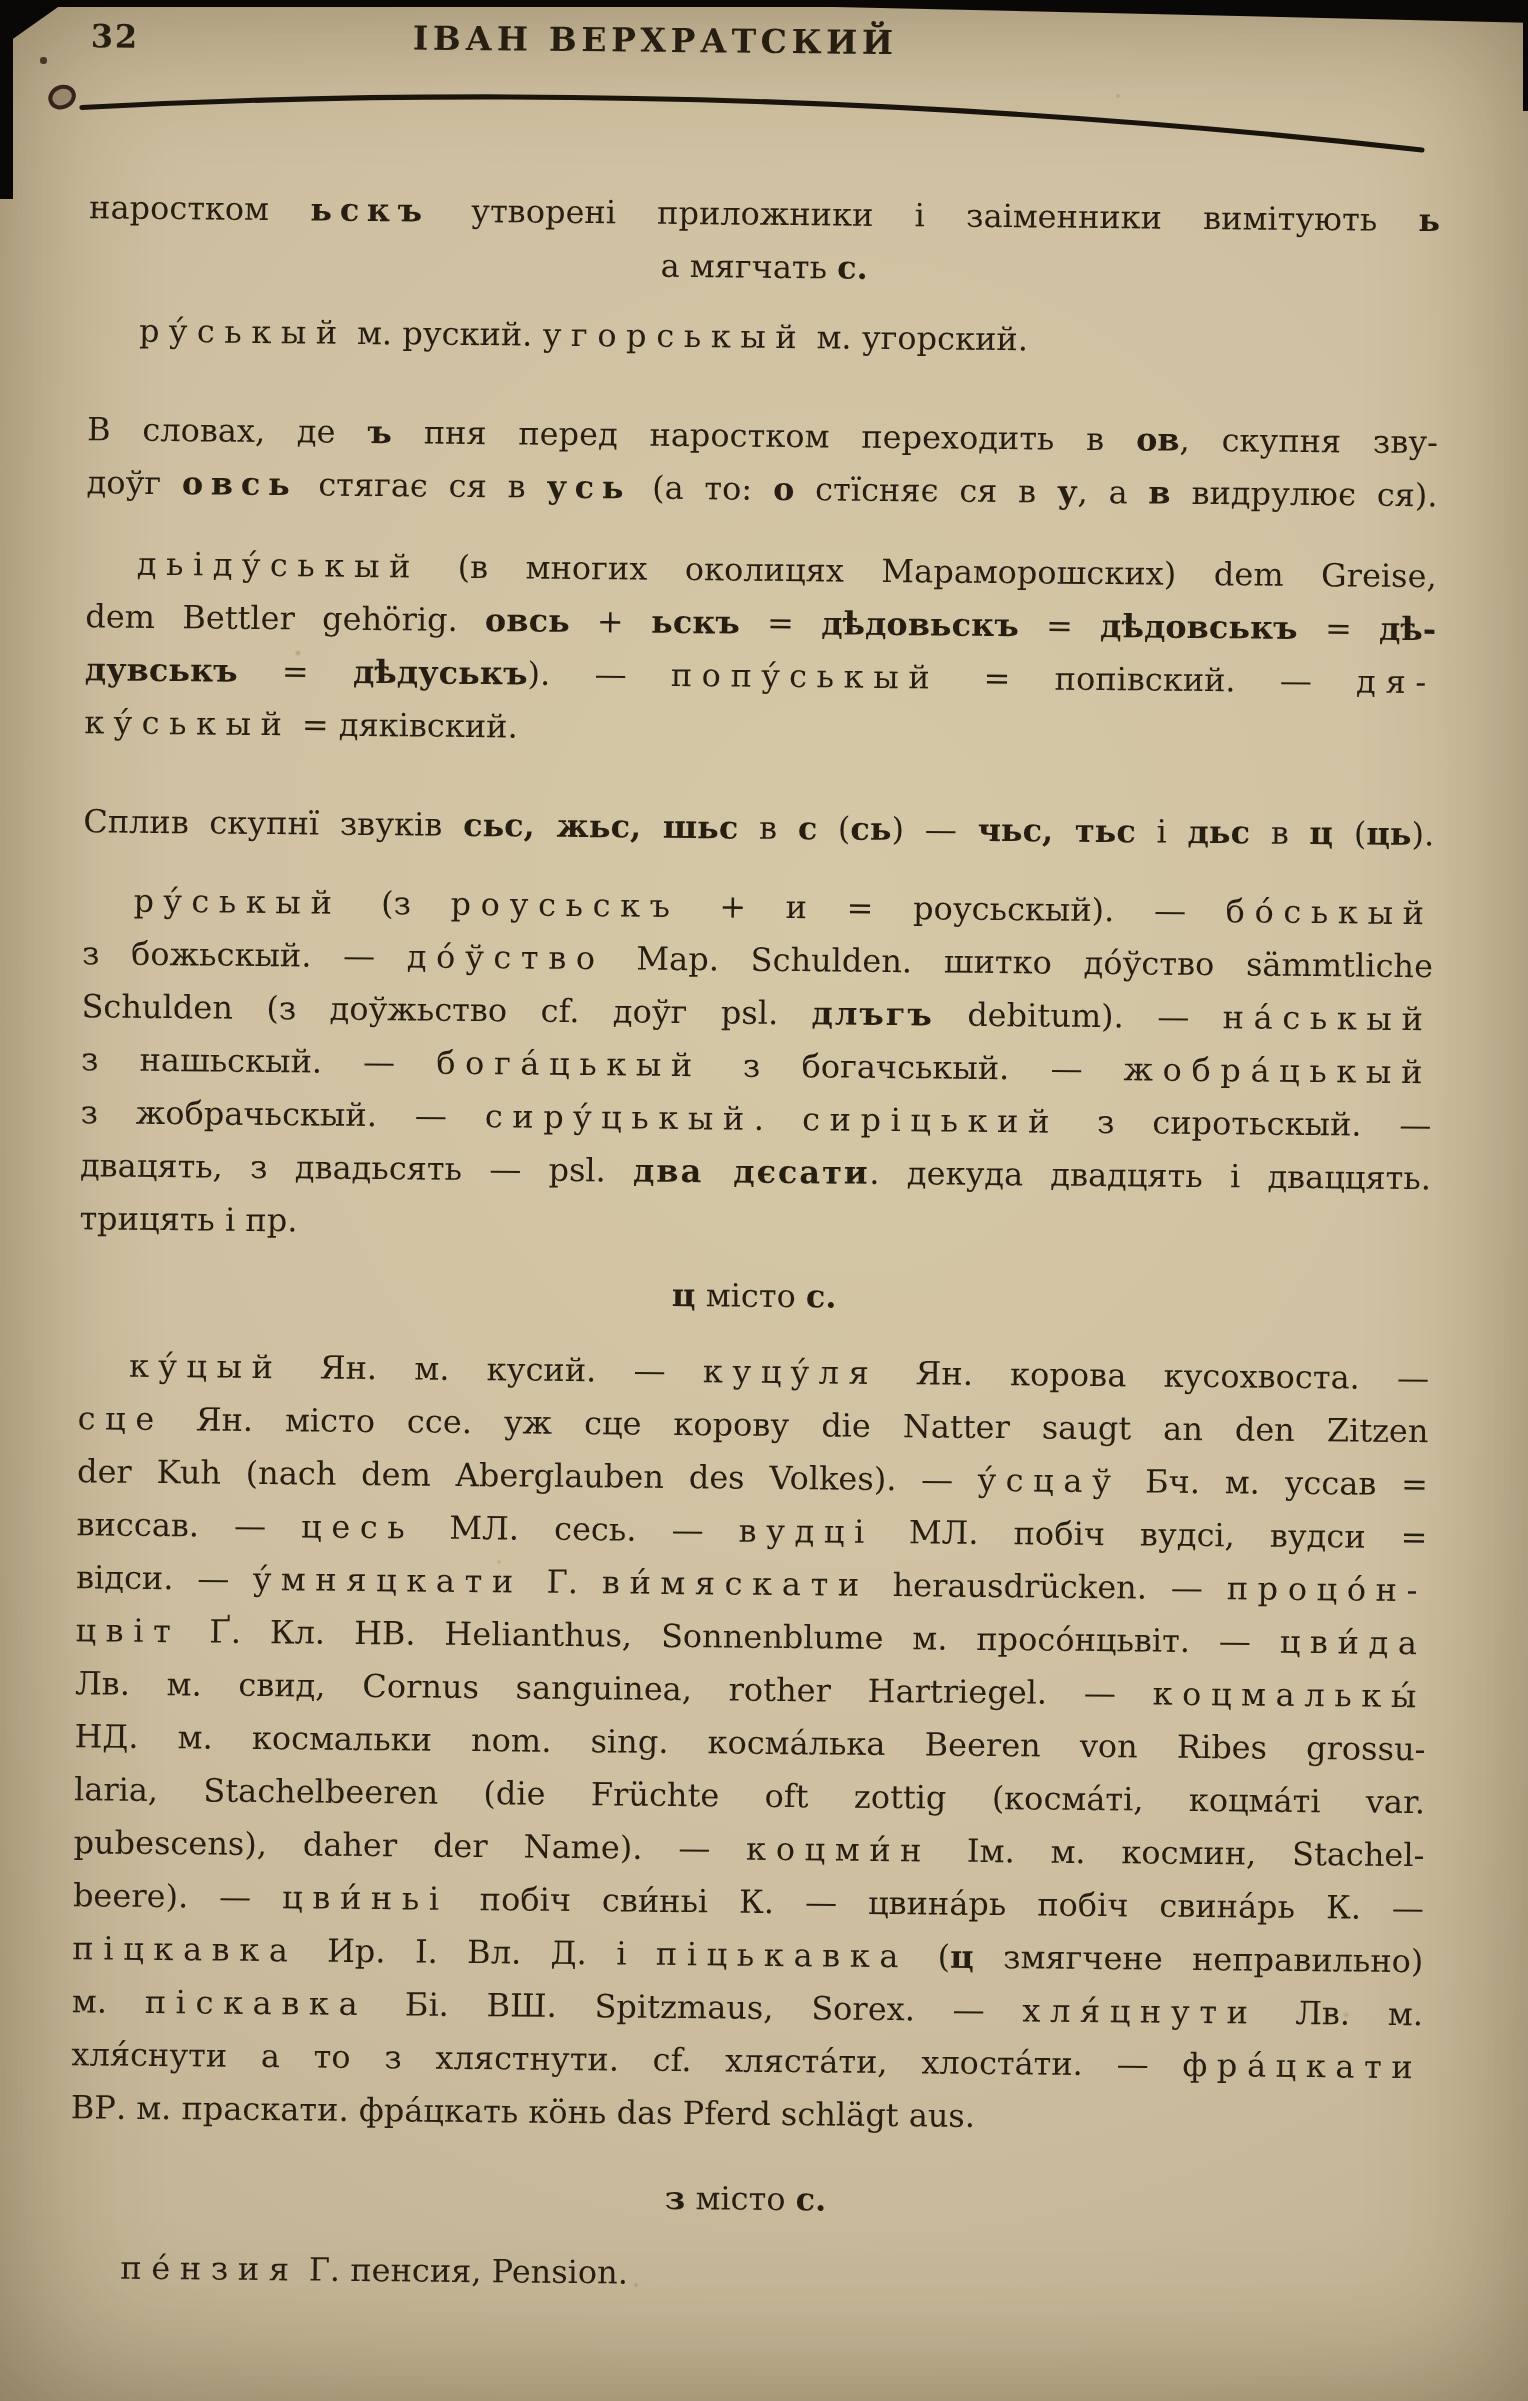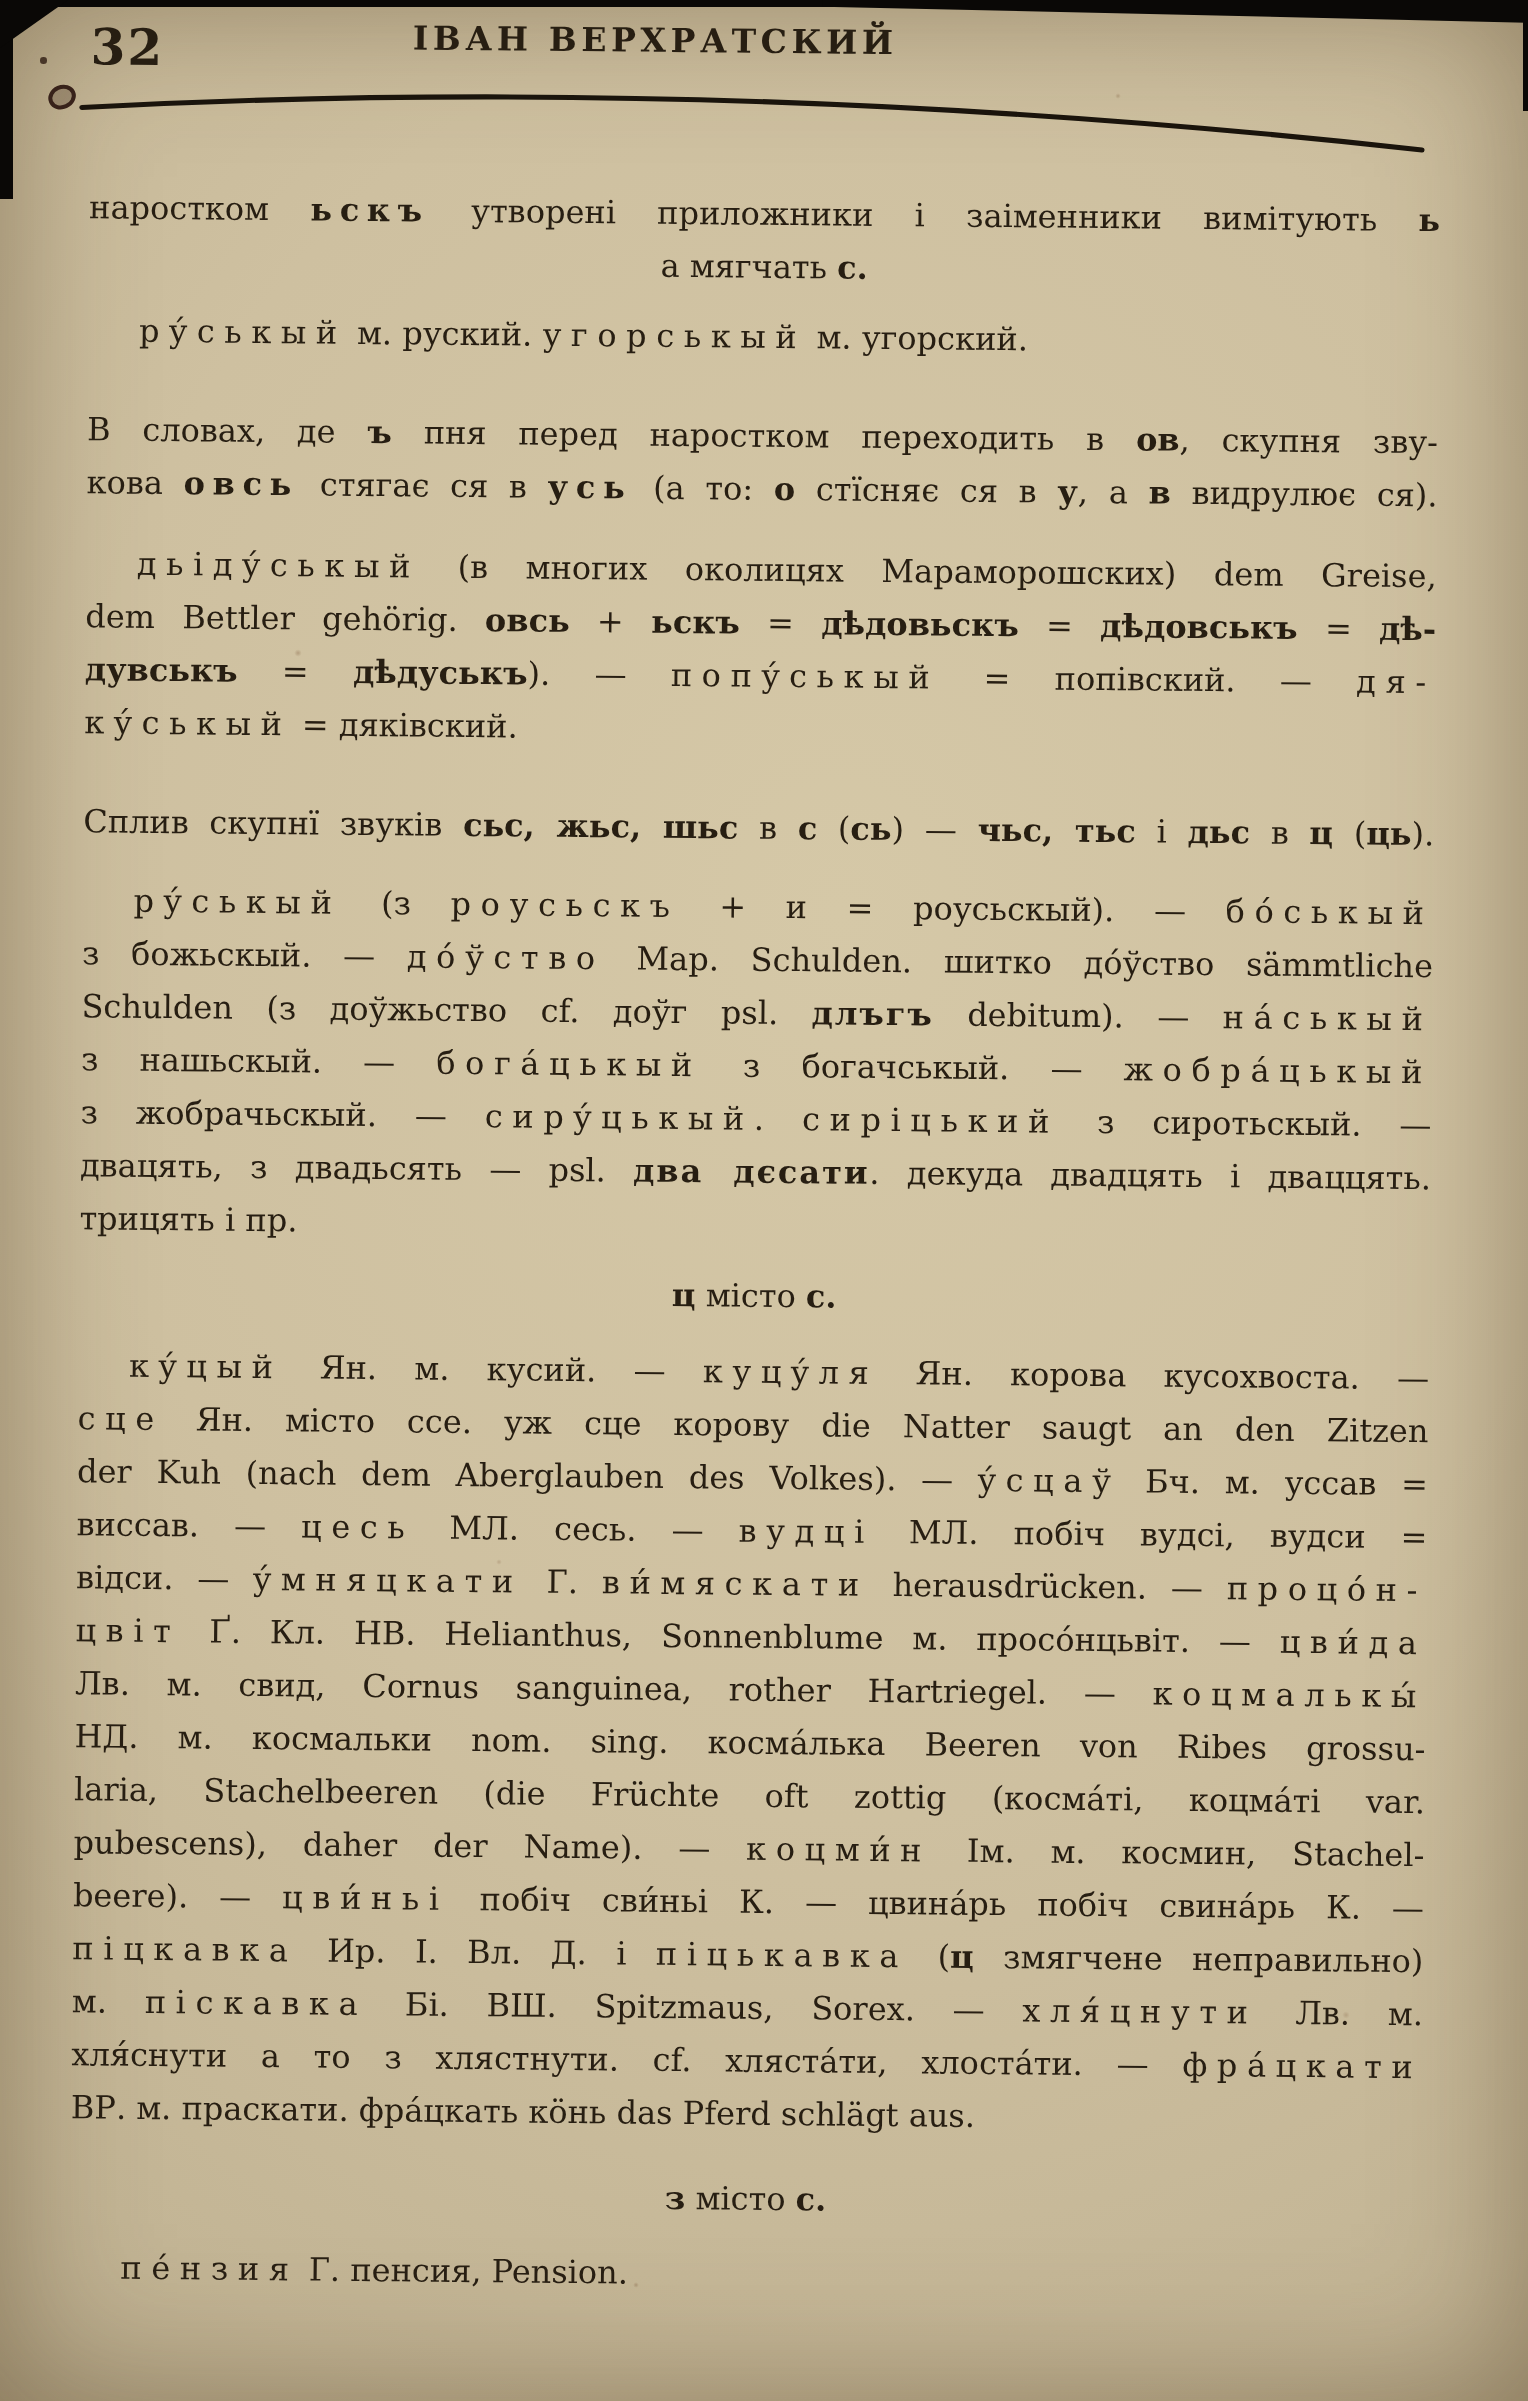--- a/index.html
+++ b/index.html
@@ -33,21 +33,21 @@
     background:rgba(56,30,20,.25);
   }
   .blot2{position:absolute;left:40px;top:57px;width:6.5px;height:6.5px;border-radius:50%;background:rgba(46,28,18,.8);}
   .content{
     position:absolute;left:0;top:0;right:0;
     transform:rotate(0.55deg);transform-origin:55px 18.5px;
     color:#271e12;
   }
   .pagenum{
     position:absolute;left:91px;top:16.6px;
-    font-size:50px;font-weight:700;letter-spacing:1.8px;
+    font-size:32px;font-weight:700;letter-spacing:1.8px;
   }
   .title{
     position:absolute;left:0;right:217px;top:15px;text-align:center;
     font-size:33px;font-weight:700;letter-spacing:4.6px;
   }
   .rule{position:absolute;left:79px;top:85px;}
   .body{
     position:absolute;left:91px;top:181px;width:1351px;
     font-size:32px;line-height:53px;
   }
@@ -77,21 +77,21 @@
     <div class="pagenum">32</div>
     <div class="title">ІВАН ВЕРХРАТСКИЙ</div>
     <svg class="rule" width="1359" height="74" viewBox="0 0 1470 80">
       <path d="M 4 24 C 420 -2, 900 0, 1454 56" stroke="#1a140c" stroke-width="5.5" fill="none" stroke-linecap="round"></path>
     </svg>
     <div class="body">
         <div class="line fill"><span class="r-n">наростком </span><span class="r-bsp">ьскъ</span><span class="r-n"> утворені приложники і заіменники вимітують </span><span class="r-b">ь</span></div>
         <div class="line center"><span class="r-n">а мягчать </span><span class="r-b">с.</span></div>
         <div class="line indent" style="margin-top: 16.6px;"><span class="r-sp">рýськый</span><span class="r-n"> м. руский. </span><span class="r-sp">угорськый</span><span class="r-n"> м. угорский.</span></div>
         <div class="line fill" style="margin-top: 46px;"><span class="r-n">В словах, де </span><span class="r-b">ъ</span><span class="r-n"> пня перед наростком переходить в </span><span class="r-b">ов</span><span class="r-n">, скупня зву-</span></div>
-        <div class="line fill"><span class="r-n">кова </span><span class="r-bsp">овсь</span><span class="r-n"> стягає ся в </span><span class="r-bsp">усь</span><span class="r-n"> (а то: </span><span class="r-b">о</span><span class="r-n"> стїсняє ся в </span><span class="r-b">у</span><span class="r-n">, а </span><span class="r-b">в</span><span class="r-n"> видрулює ся).</span></div>
+        <div class="line fill"><span class="r-n">доўг </span><span class="r-bsp">овсь</span><span class="r-n"> стягає ся в </span><span class="r-bsp">усь</span><span class="r-n"> (а то: </span><span class="r-b">о</span><span class="r-n"> стїсняє ся в </span><span class="r-b">у</span><span class="r-n">, а </span><span class="r-b">в</span><span class="r-n"> видрулює ся).</span></div>
         <div class="line indent fill" style="margin-top: 28px;"><span class="r-sp">дьідýськый</span><span class="r-n"> (в многих околицях Мараморошских) dem Greise,</span></div>
         <div class="line fill"><span class="r-n">dem Bettler gehörig. </span><span class="r-b">овсь</span><span class="r-n"> + </span><span class="r-b">ьскъ</span><span class="r-n"> = </span><span class="r-b">дѣдовьскъ</span><span class="r-n"> = </span><span class="r-b">дѣдовськъ</span><span class="r-n"> = </span><span class="r-b">дѣ-</span></div>
         <div class="line fill"><span class="r-b">дувськъ</span><span class="r-n"> = </span><span class="r-b">дѣдуськъ</span><span class="r-n">). — </span><span class="r-sp">попýськый</span><span class="r-n"> = попівский. — </span><span class="r-sp">дя-</span></div>
         <div class="line"><span class="r-sp">кýськый</span><span class="r-n"> = дяківский.</span></div>
         <div class="line fill" style="margin-top: 46px;"><span class="r-n">Сплив скупнї звуків </span><span class="r-b">сьс, жьс, шьс</span><span class="r-n"> в </span><span class="r-b">с</span><span class="r-n"> (</span><span class="r-b">сь</span><span class="r-n">) — </span><span class="r-b">чьс, тьс</span><span class="r-n"> і </span><span class="r-b">дьс</span><span class="r-n"> в </span><span class="r-b">ц</span><span class="r-n"> (</span><span class="r-b">ць</span><span class="r-n">).</span></div>
         <div class="line indent fill" style="margin-top: 26px;"><span class="r-sp">рýськый</span><span class="r-n"> (з </span><span class="r-sp">роусьскъ</span><span class="r-n"> + и = роусьскый). — </span><span class="r-sp">бóськый</span></div>
         <div class="line fill"><span class="r-n">з божьскый. — </span><span class="r-sp">дóўство</span><span class="r-n"> Мар. Schulden. шитко дóўство sämmtliche</span></div>
         <div class="line fill"><span class="r-n">Schulden (з доўжьство cf. доўг psl. </span><span class="r-ocs">длъгъ</span><span class="r-n"> debitum). — </span><span class="r-sp">нáськый</span></div>
         <div class="line fill"><span class="r-n">з нашьскый. — </span><span class="r-sp">богáцькый</span><span class="r-n"> з богачськый. — </span><span class="r-sp">жобрáцькый</span></div>
         <div class="line fill"><span class="r-n">з жобрачьскый. — </span><span class="r-sp">сирýцькый</span><span class="r-n">. </span><span class="r-sp">сиріцький</span><span class="r-n"> з сиротьскый. —</span></div>

